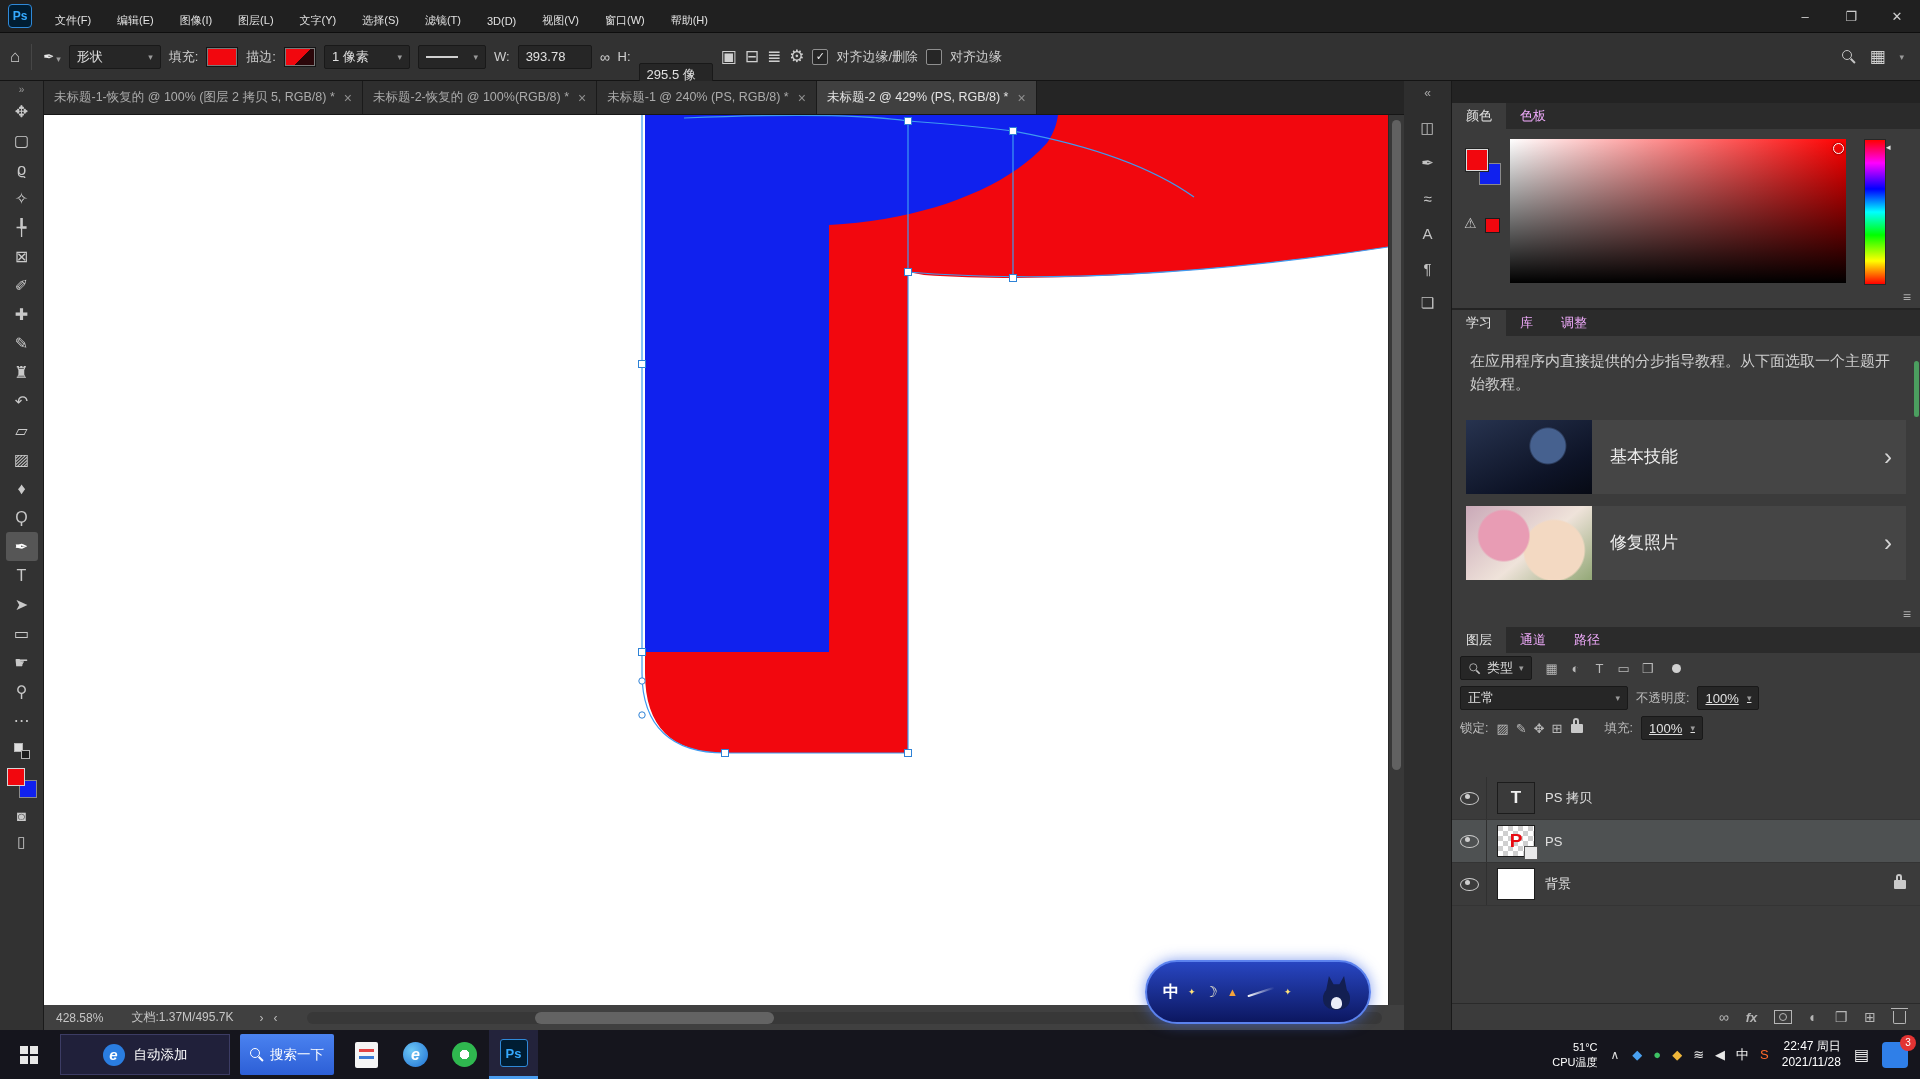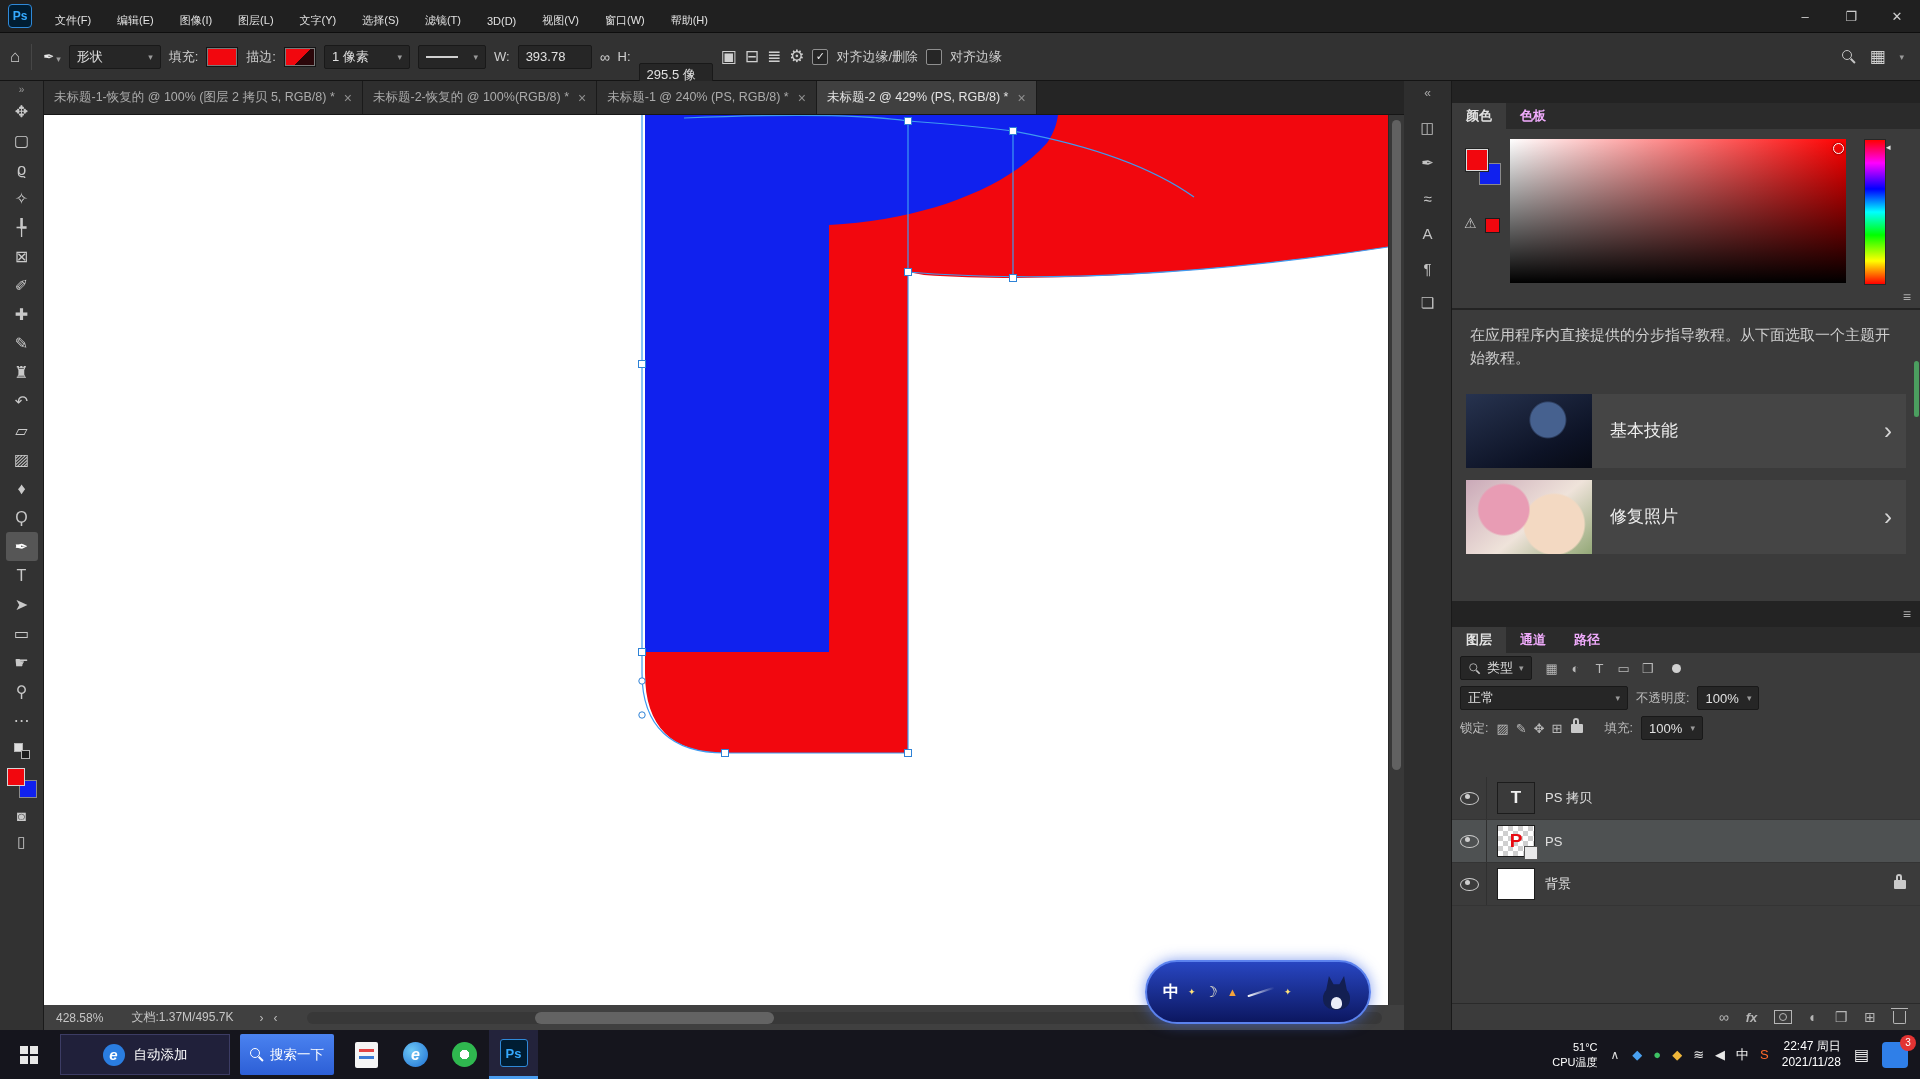--- a/index.html
+++ b/index.html
@@ -68,21 +68,21 @@
   #panel-strip{position:absolute;left:1404px;top:81px;width:48px;height:949px;background:#2e2e2e;border-right:1px solid #191919;display:flex;flex-direction:column;align-items:center;box-sizing:border-box;}
   .strip-collapse{color:#a8a8a8;font-size:12px;margin:5px 0 8px;}
   .strip-icon{width:30px;height:30px;margin:5px 0;display:flex;align-items:center;justify-content:center;color:#c3c3c3;font-size:15px;border-radius:3px;}
 
   
   #panels{position:absolute;left:1452px;top:81px;width:468px;height:949px;background:#232323;}
   .pgroup{position:absolute;left:0;width:468px;}
   #pg-color{top:22px;height:205px;}
   #pg-learn{top:229px;height:317px;}
   #pg-layers{top:546px;height:403px;}
-  .ptabs{height:26px;background:#2b2b2b;display:flex;position:relative;font-weight:bold;}
+  .ptabs{height:26px;background:#2b2b2b;display:flex;position:relative;}
   .ptab{padding:0 14px;display:flex;align-items:center;color:#f0abfc;font-size:13px;}
   .ptab.active{background:#3b3b3b;color:#e2e2e2;}
   .pmenu{position:absolute;right:9px;top:5px;color:#ababab;font-size:14px;}
   .pbody{position:relative;background:#3b3b3b;height:calc(100% - 26px);overflow:hidden;}
 
   
   .cp-fg{position:absolute;left:14px;top:20px;width:20px;height:20px;background:#f2070e;border:1px solid #dcdcdc;outline:1px solid #232323;z-index:2;}
   .cp-bg{position:absolute;left:27px;top:34px;width:20px;height:20px;background:#1021ee;border:1px solid #8a8a8a;}
   .cp-warning{position:absolute;left:12px;top:86px;color:#cfcfcf;font-size:14px;}
   .cp-warn-swatch{position:absolute;left:33px;top:89px;width:13px;height:13px;background:#f2070e;border:1px solid #1c1c1c;}
@@ -104,21 +104,21 @@
   #panels-scroll{position:absolute;right:1px;top:280px;width:5px;height:56px;background:#4b9e5f;border-radius:3px;}
 
   
   .lfilter{display:flex;align-items:center;gap:10px;padding:0 8px;height:30px;}
   .filter-box{display:inline-flex;align-items:center;gap:6px;background:#262626;border:1px solid #191919;height:22px;padding:0 7px;border-radius:2px;color:#dddddd;}
   .filter-icons{display:flex;align-items:center;gap:4px;}
   .ficon{color:#b9b9b9;font-size:13px;width:20px;text-align:center;}
   .filter-toggle{margin-left:4px;width:9px;height:9px;border-radius:50%;background:#d0d0d0;}
   .lblend,.llock{display:flex;align-items:center;gap:8px;padding:0 8px;height:30px;}
   .sel-blend{width:168px;}
-  .sel-sm{width:62px;}
+  .sel-sm{width:62px;text-decoration:underline;}
   .plabel{color:#bdbdbd;font-size:12.5px;white-space:nowrap;}
   .lock-icons{display:flex;align-items:center;gap:7px;}
   .licon{color:#b9b9b9;font-size:13px;}
   .lrows{margin-top:34px;}
   .lrow{height:42px;display:flex;align-items:center;border-bottom:1px solid #343434;}
   .lrow.selected{background:#4e5152;}
   .eye-cell{width:34px;height:100%;display:flex;align-items:center;justify-content:center;border-right:1px solid #303030;flex:none;}
   .eye-icon{width:17px;height:11px;border:1.5px solid #cfcfcf;border-radius:60%;position:relative;display:inline-block;color:#cfcfcf;}
   .eye-icon::after{content:"";position:absolute;left:4px;top:1.5px;width:5px;height:5px;border-radius:50%;background:currentColor;}
   .lthumb{width:38px;height:32px;margin:0 10px;display:flex;align-items:center;justify-content:center;border:1px solid #1c1c1c;box-sizing:border-box;flex:none;position:relative;}
@@ -442,20 +442,26 @@
         <span class="cp-warning">⚠</span>
         <span class="cp-warn-swatch"></span>
         <div class="cp-grad"></div>
         <span class="cp-cursor"></span>
         <div class="cp-hue"></div>
         <span class="cp-hue-marker">◂</span>
       </div>
     </div>
 
     <div class="pgroup" id="pg-learn">
+      <div class="ptabs">
+
+      <span class="ptab active">学习</span>
+          <span class="ptab">库</span>
+          <span class="ptab">调整</span>
+        </div>
       <span class="pmenu" style="top:-21px;">≡</span>
       <div class="pbody">
         <div class="learn-body">在应用程序内直接提供的分步指导教程。从下面选取一个主题开始教程。</div>
         <div class="learn-card">
           <div class="card-thumb thumb-basic"></div>
           <span class="card-label">基本技能</span>
           <span class="card-chev">›</span>
         </div>
         <div class="learn-card second">
           <div class="card-thumb thumb-repair"></div>

